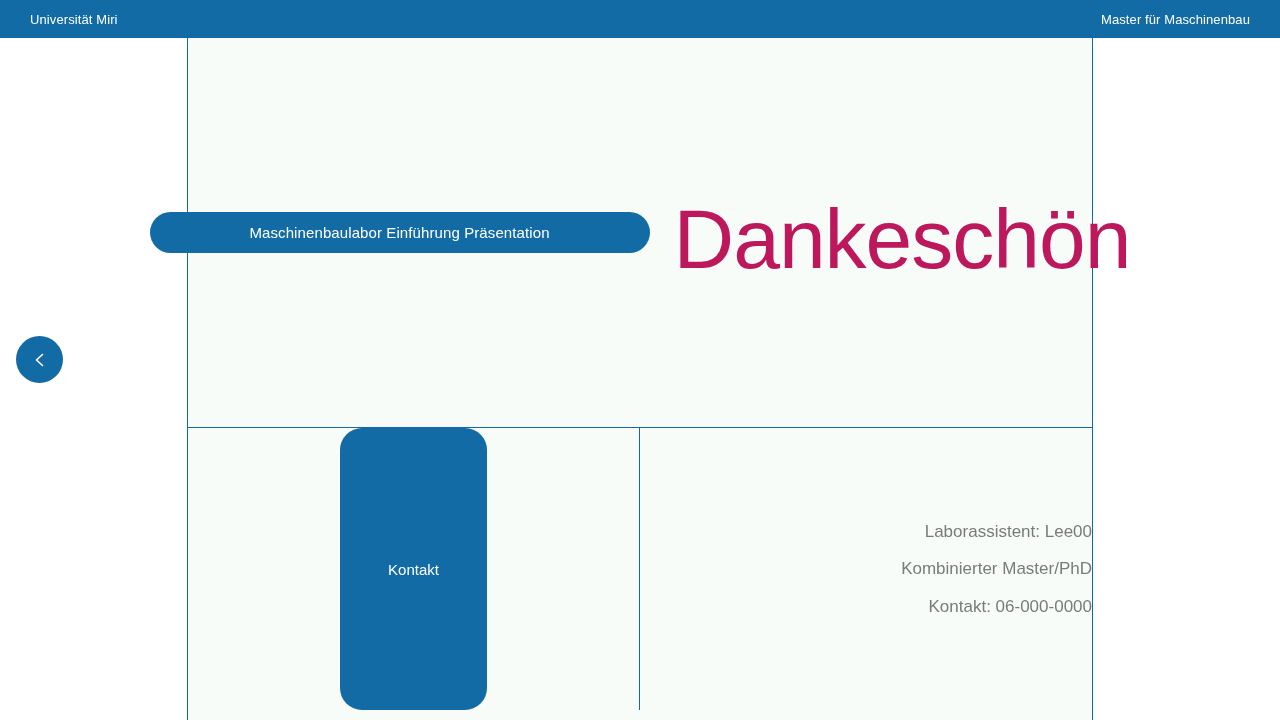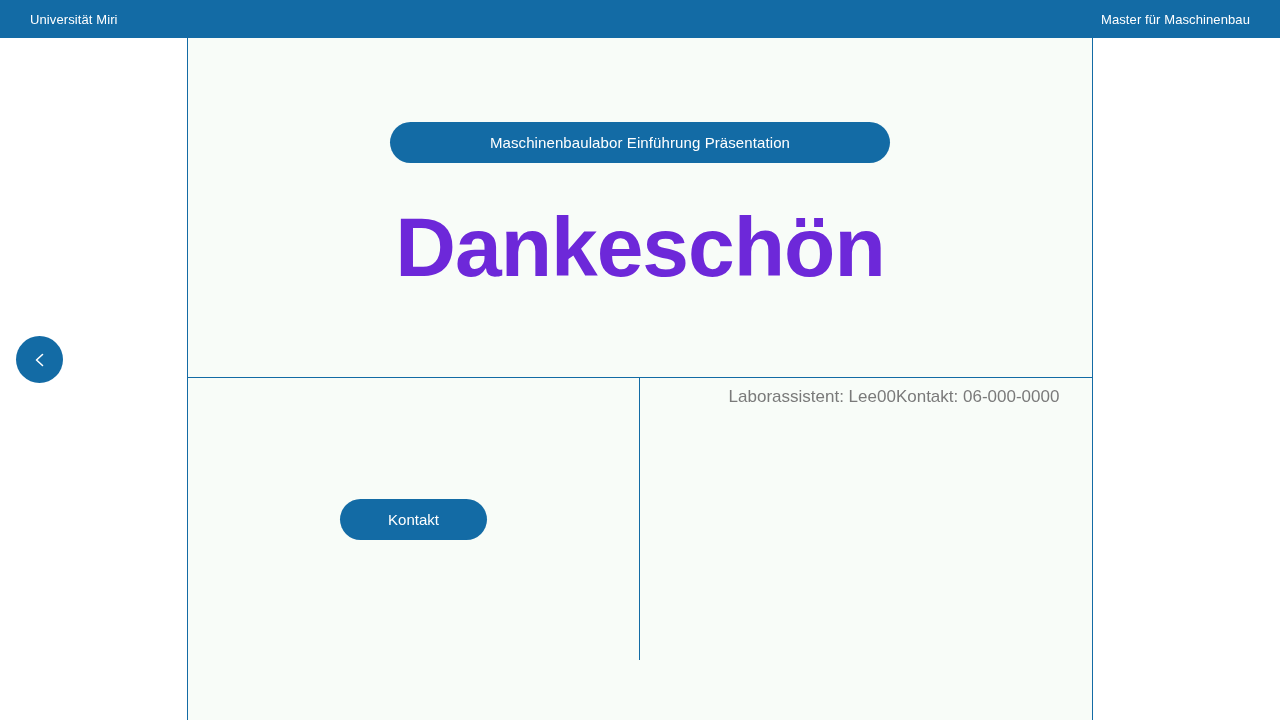--- a/index.html
+++ b/index.html
@@ -40,72 +40,71 @@
     top: 38px;
     left: 187px;
     width: 906px;
     height: 682px;
     background: #f8fcf8;
     border-left: 1.5px solid #136ba5;
     border-right: 1.5px solid #136ba5;
   }
   .slide-top {
     position: relative;
-    height: 340px;
+    height: 390px;
     border-bottom: 1.5px solid #136ba5;
     display: flex;
-    flex-direction: column;
+    flex-direction: row;
     align-items: center;
     justify-content: center;
     gap: 24px;
   }
   .pill {
     background: #136ba5;
     color: #ffffff;
     border-radius: 24px;
     font-size: 15px;
     padding: 12px 34px;
     text-align: center;
     min-width: 500px;
     letter-spacing: 0.1px;
   }
   .title {
     margin-top: 14px;
-    color: #6d28d9;
+    color: #be185d;
     font-size: 84px;
-    font-weight: bold;
+    font-weight: normal;
     letter-spacing: -1px;
     line-height: 1.1;
   }
   .slide-bottom {
     position: relative;
     height: 282px;
     display: flex;
   }
   .bottom-left {
     width: 452px;
     border-right: 1.5px solid #136ba5;
     display: flex;
-    align-items: center;
     justify-content: center;
   }
   .contact-btn {
     background: #136ba5;
     color: #ffffff;
     border: none;
     border-radius: 22px;
     font-size: 15px;
     font-family: "Liberation Sans", sans-serif;
     padding: 12px 48px;
     cursor: pointer;
   }
   .bottom-right {
     flex: 1;
     display: flex;
-    flex-direction: row;
+    flex-direction: column;
     justify-content: center;
     padding-left: 56px;
     text-align: right;
   }
   .info-line {
     color: #7a7a7a;
     font-size: 17px;
     line-height: 37.5px;
     white-space: nowrap;
   }
@@ -142,20 +141,21 @@
       <div class="pill">Maschinenbaulabor Einführung Präsentation</div>
       <div class="title">Dankeschön</div>
     </div>
 
     <div class="slide-bottom">
       <div class="bottom-left">
         <button class="contact-btn">Kontakt</button>
       </div>
       <div class="bottom-right">
         <div class="info-line">Laborassistent: Lee00</div>
+        <div class="info-line">Kombinierter Master/PhD</div>
         <div class="info-line">Kontakt: 06-000-0000</div>
       </div>
     </div>
 
   </div>
 
   <button class="nav-prev">
     <span>
       <svg width="18" height="18" viewBox="0 0 18 18" aria-hidden="true">
         <polyline points="11.5,3.5 5.5,9 11.5,14.5" fill="none" stroke="#ffffff" stroke-width="1.6" stroke-linecap="round" stroke-linejoin="round"></polyline>

